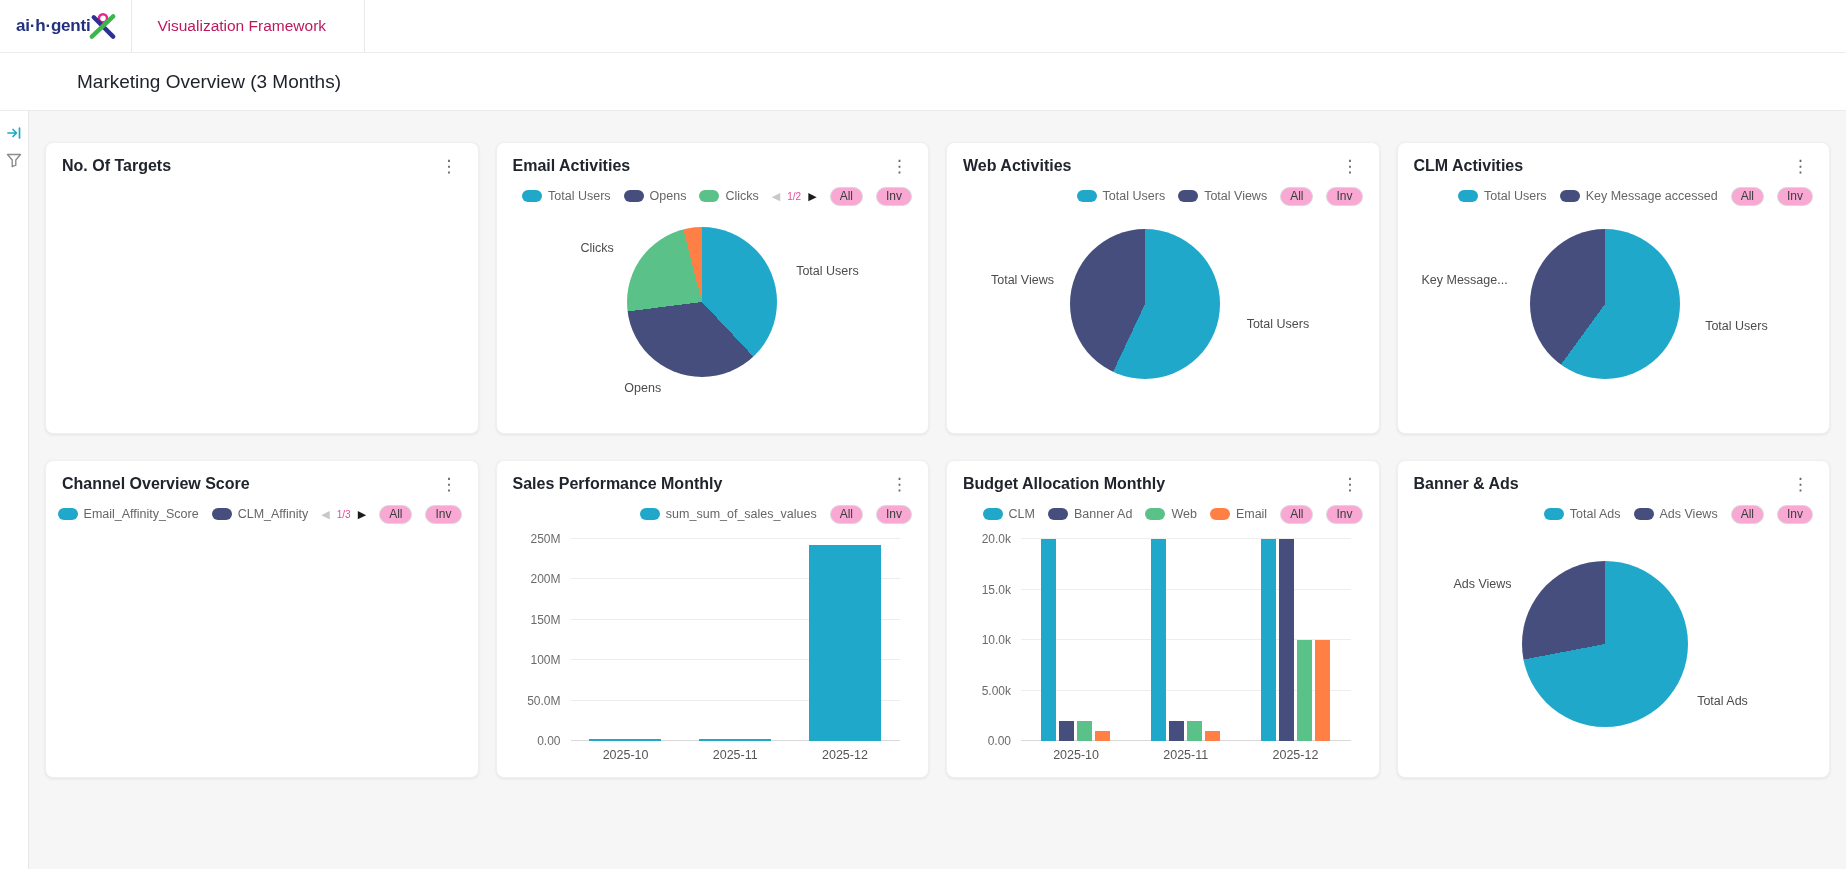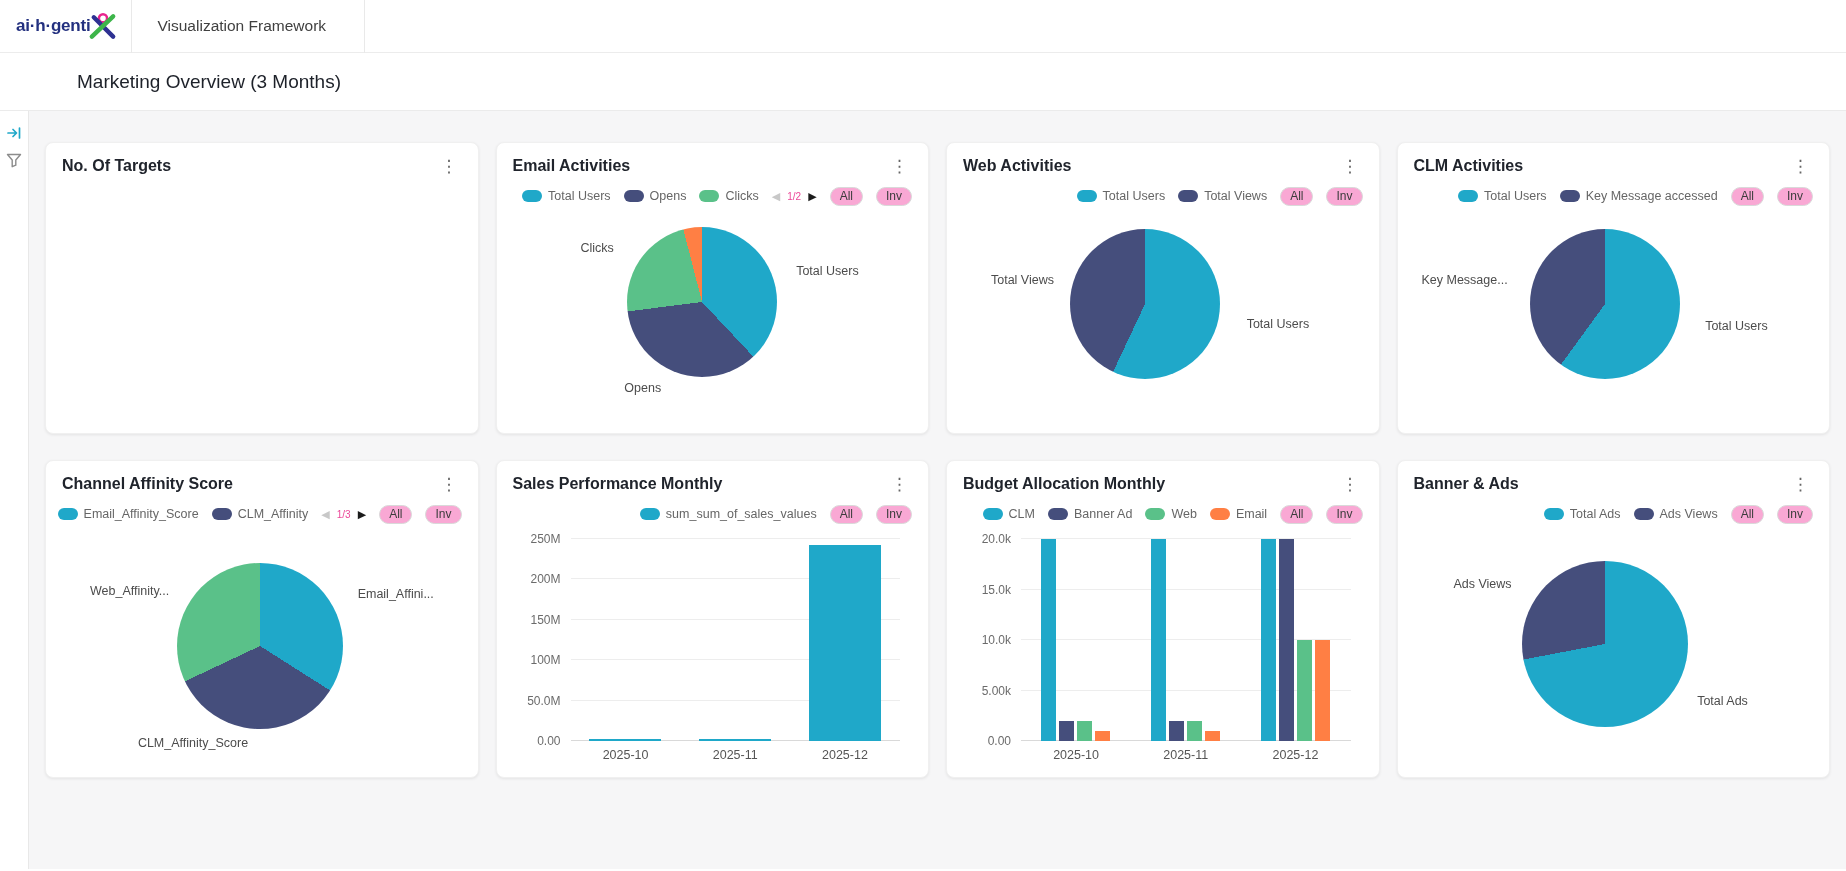--- a/index.html
+++ b/index.html
@@ -5,21 +5,21 @@
   * { box-sizing: border-box; margin: 0; padding: 0; }
   html,body { width: 1846px; height: 871px; overflow: hidden; }
   body { font-family: "Liberation Sans", sans-serif; background: #ffffff; color: #222; }
 
   
   .navbar { height: 53px; display: flex; align-items: center; background: #fff;
             border-bottom: 1px solid #ececec; padding-left: 16px; }
   .logo { display: flex; align-items: center; }
   .logo-text { font-size: 17px; font-weight: 700; color: #23307f; letter-spacing: -0.2px; margin-right: -3px; }
   .nav-divider { width: 1px; height: 53px; background: #e9e9e9; margin: 0 0; }
-  .app-title { font-size: 15.5px; color: #404040; padding: 0 38px 0 26px; }
+  .app-title { font-size: 15.5px; color: #be185d; padding: 0 38px 0 26px; }
   .main-nav { display: flex; align-items: center; gap: 42px; margin-left: 26px; font-size: 14.5px; color: #2f2f2f; }
   .nav-item { cursor: pointer; display: flex; align-items: center; gap: 5px; }
   .caret { font-size: 9px; color: #999; }
 
   
   .titlebar { height: 58px; display: flex; align-items: center; padding-left: 30px;
               background: #fff; border-bottom: 1px solid #ebebeb; box-shadow: 0 1px 2px rgba(0,0,0,.03); }
   .page-title { font-size: 19px; font-weight: 500; color: #1d2129; margin-left: 47px; }
 
   
@@ -200,46 +200,40 @@
       </div>
       <div class="pie-area">
           <div class="pie" style="background: conic-gradient(rgb(31, 168, 201) 0deg, rgb(31, 168, 201) 216deg, rgb(69, 78, 124) 216deg, rgb(69, 78, 124) 360deg); height: 150px; width: 150px; left: 48%; top: 45%;"></div>
           <span class="pie-label" style="left: 2%; top: 30%;">Key Message...</span>
           <span class="pie-label" style="left: 73%; top: 52%;">Total Users</span>
         </div>
     </section>
 
     <section class="card">
       <div class="card-header">
-        <h3 class="card-title">Channel Affinity Score</h3>
+        <h3 class="card-title">Channel Overview Score</h3>
         <span class="kebab">⋮</span>
       </div>
       <div class="legend">
         <span class="legend-item">
           <span class="swatch" style="background: rgb(31, 168, 201);"></span>
           <span>Email_Affinity_Score</span>
         </span>
         <span class="legend-item">
           <span class="swatch" style="background: rgb(69, 78, 124);"></span>
           <span>CLM_Affinity</span>
         </span>
         <span class="pager">
           <span class="pg-arrow disabled">◀</span>
           <span class="pg-text">1/3</span>
           <span class="pg-arrow">▶</span>
         </span>
         <span class="pill">All</span>
         <span class="pill">Inv</span>
       </div>
-      <div class="pie-area">
-          <div class="pie" style="background: conic-gradient(rgb(31, 168, 201) 0deg, rgb(31, 168, 201) 122.4deg, rgb(69, 78, 124) 122.4deg, rgb(69, 78, 124) 244.8deg, rgb(90, 193, 137) 244.8deg, rgb(90, 193, 137) 360deg); height: 166px; width: 166px; left: 49.5%; top: 50%;"></div>
-          <span class="pie-label" style="left: 7%; top: 24%;">Web_Affinity...</span>
-          <span class="pie-label" style="left: 74%; top: 25%;">Email_Affini...</span>
-          <span class="pie-label" style="left: 19%; top: 88%;">CLM_Affinity_Score</span>
-        </div>
     </section>
 
     <section class="card">
       <div class="card-header">
         <h3 class="card-title">Sales Performance Monthly</h3>
         <span class="kebab">⋮</span>
       </div>
       <div class="legend">
         <span class="legend-item">
           <span class="swatch" style="background: rgb(31, 168, 201);"></span>

